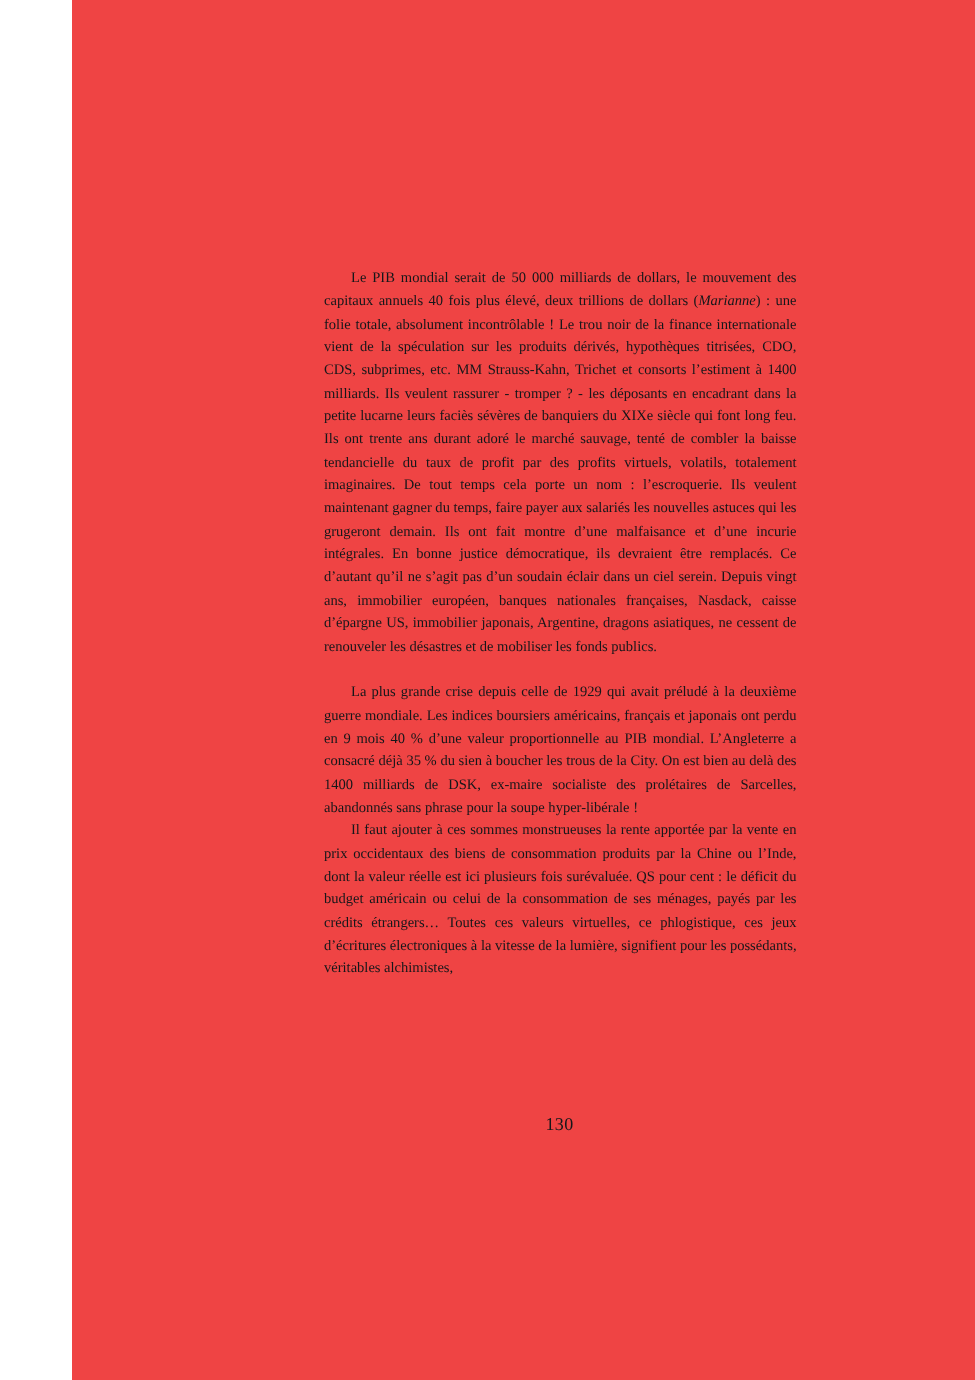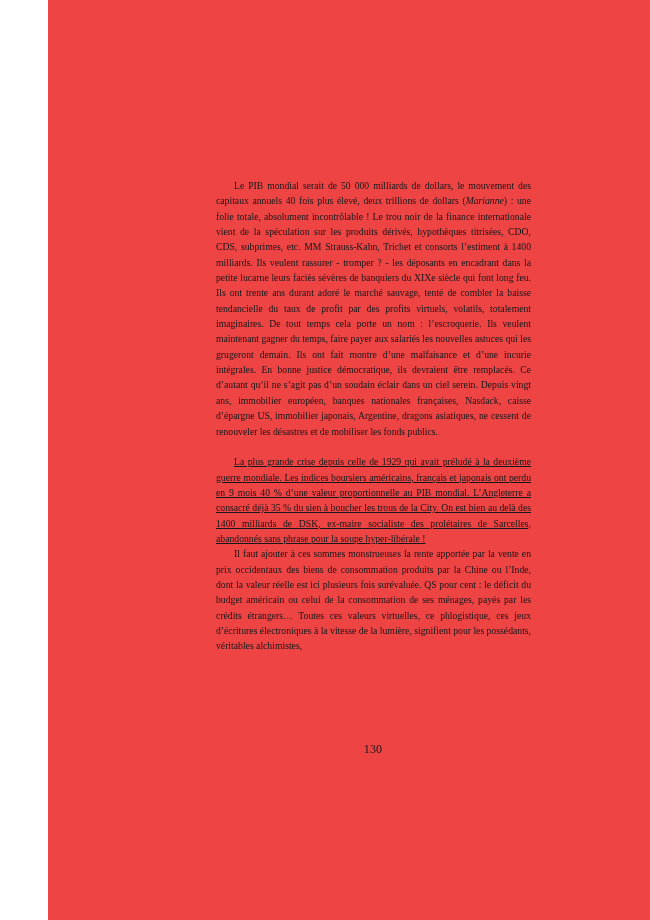--- a/index.html
+++ b/index.html
@@ -41,21 +41,20 @@
   .para {
     margin: 0;
     text-indent: 18px;
     text-align: justify;
     hyphens: manual;
   }
 
   
   .para.gap-before {
     margin-top: 15.35px;
-    text-decoration: underline;
   }
 
   .para em,
   .italic {
     font-style: italic;
   }
 
   
   .folio {
     position: absolute;

